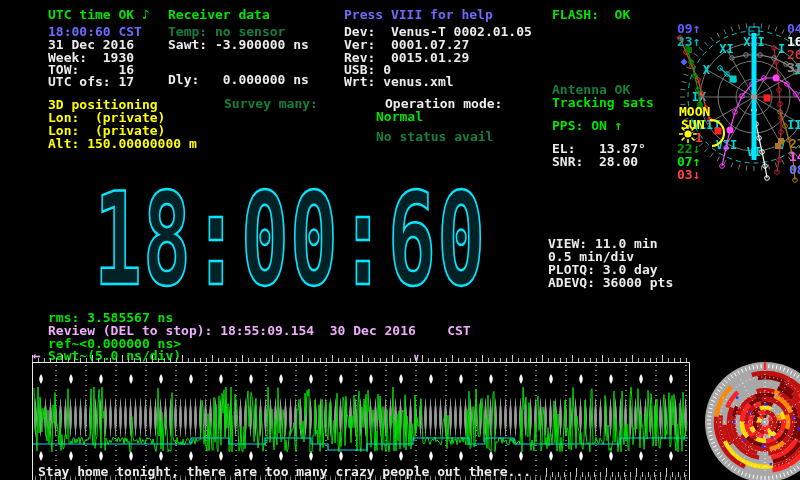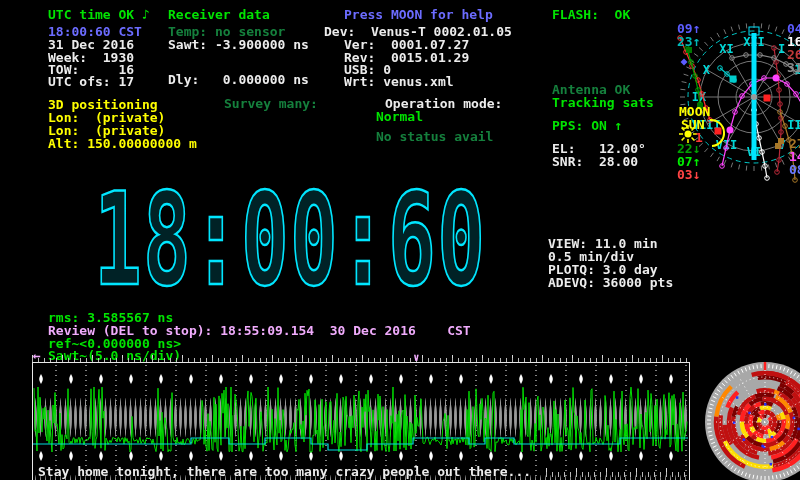--- a/index.html
+++ b/index.html
@@ -40,35 +40,35 @@
   <div class="t yellow" style="left:16px;top:111px">Lon:  (private)</div>
   <div class="t yellow" style="left:16px;top:124px">Lon:  (private)</div>
   <div class="t yellow" style="left:16px;top:137px">Alt: 150.00000000 m</div>
 
   <div class="t green" style="left:136px;top:8px">Receiver data</div>
   <div class="t gray" style="left:136px;top:25px">Temp: no sensor</div>
   <div class="t white" style="left:136px;top:38px">Sawt: -3.900000 ns</div>
   <div class="t white" style="left:136px;top:73px">Dly:   0.000000 ns</div>
   <div class="t gray" style="left:192px;top:97px">Survey many:</div>
 
-  <div class="t blue" style="left:312px;top:8px">Press MOON for help</div>
-  <div class="t white" style="left:292px;top:25px">Dev:  Venus-T 0002.01.05</div>
+  <div class="t blue" style="left:312px;top:8px">Press VIII for help</div>
+  <div class="t white" style="left:312px;top:25px">Dev:  Venus-T 0002.01.05</div>
   <div class="t white" style="left:312px;top:38px">Ver:  0001.07.27</div>
   <div class="t white" style="left:312px;top:51px">Rev:  0015.01.29</div>
   <div class="t white" style="left:312px;top:63px">USB: 0</div>
   <div class="t white" style="left:312px;top:75px">Wrt: venus.xml</div>
   <div class="t white" style="left:353px;top:97px">Operation mode:</div>
   <div class="t green" style="left:344px;top:110px">Normal</div>
   <div class="t gray" style="left:344px;top:130px">No status avail</div>
 
   <div class="t green" style="left:520px;top:8px">FLASH:  OK</div>
   <div class="t gray" style="left:520px;top:83px">Antenna OK</div>
   <div class="t green" style="left:520px;top:96px">Tracking sats</div>
   <div class="t green" style="left:520px;top:119px">PPS: ON ↑</div>
-  <div class="t white" style="left:520px;top:142px">EL:   12.00°</div>
+  <div class="t white" style="left:520px;top:142px">EL:   13.87°</div>
   <div class="t white" style="left:520px;top:155px">SNR:  28.00</div>
 
   <div id="bigclock">18:00:60</div>
 
   <div class="t white" style="left:516px;top:237px">VIEW: 11.0 min</div>
   <div class="t white" style="left:516px;top:250px">0.5 min/div</div>
   <div class="t white" style="left:516px;top:263px">PLOTQ: 3.0 day</div>
   <div class="t white" style="left:516px;top:276px">ADEVQ: 36000 pts</div>
 
   <div class="t green" style="left:16px;top:311px">rms: 3.585567 ns</div>

